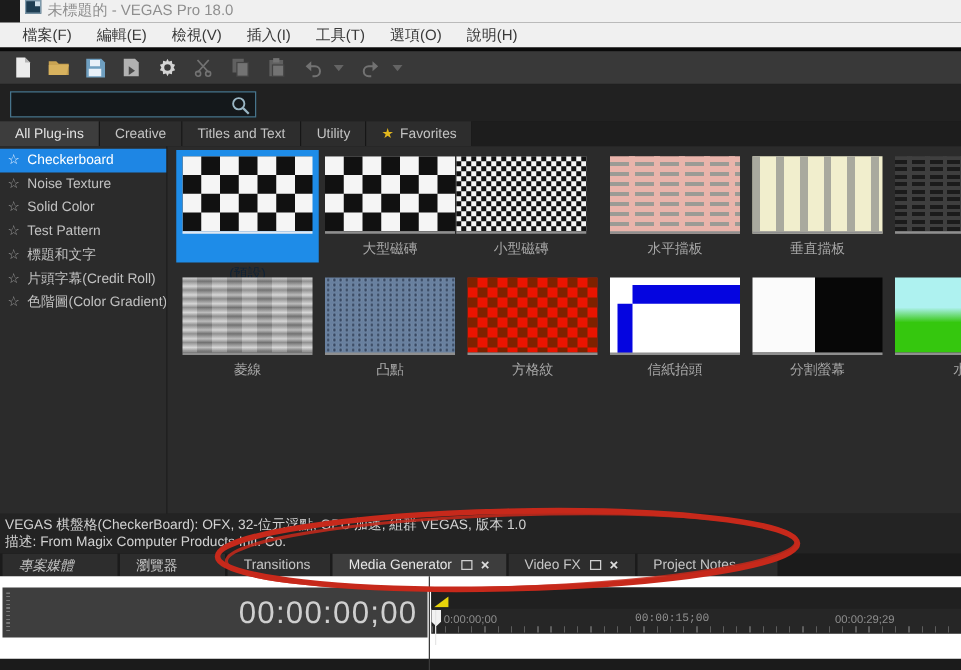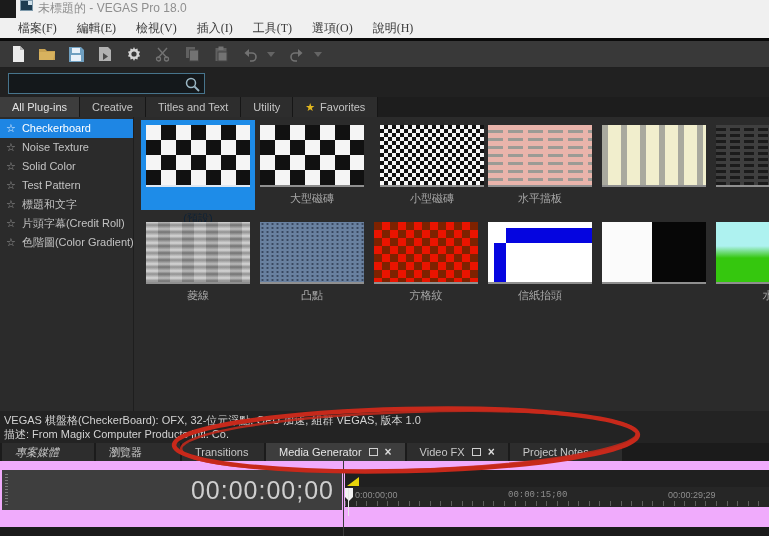--- a/index.html
+++ b/index.html
@@ -6,21 +6,21 @@
   html,body { width:769px; height:536px; overflow:hidden; background:#000; }
   body { font-family:"Liberation Sans","DejaVu Sans",sans-serif; }
   .app { position:relative; width:769px; height:536px; background:#1b1b1b; overflow:hidden; }
 
   
   .titlebar { position:absolute; left:16px; top:0; width:100%; height:18px; background:#f0f0f0; display:flex; }
   .appicon { width:13px; height:11px; margin:0 5px 0 4px; background:#1d3d52; border:1px solid #7d99ab; position:relative; }
   .appicon::after { content:""; position:absolute; right:0; top:0; width:4px; height:4px; background:#cfe0ea; }
   .apptitle { font-size:12px; color:#8f8f8f; }
   .menubar { position:absolute; left:0; top:18px; width:100%; height:20px; background:#f0f0f0; display:flex; align-items:center; padding-left:8px; }
-  .mitem { font-size:12px; color:#3a3a3a; padding:0 10px; line-height:20px;font-family:Liberation Serif, serif; }
+  .mitem { font-size:12px; color:#3a3a3a; padding:0 10px; line-height:20px; }
   .sepblack { position:absolute; left:0; top:38px; width:100%; height:3px; background:#0a0a0a; }
 
   
   .tbar { position:absolute; left:0; top:41px; width:100%; height:27px; background:#393939; border-bottom:1px solid #202020; display:flex; align-items:center; padding-left:6px; }
   .tbtn { width:24px; height:24px; display:flex; align-items:center; justify-content:center; margin-right:5px; }
   .tbtn.gray { opacity:.38; }
   .ddarrow { width:0; height:0; border-left:4px solid transparent; border-right:4px solid transparent; border-top:5px solid #8f8f8f; margin:0 10px 0 0; opacity:.5; }
 
   
   .searchrow { position:absolute; left:0; top:68px; width:100%; height:29px; background:#212121; }
@@ -80,21 +80,21 @@
 
   
   .dock { position:absolute; left:0; top:443px; width:100%; height:18px; background:#1b1b1b; display:flex; gap:2px; padding-left:2px; }
   .dtab { height:18px; padding:0 13px; background:#2d2d2d; font-size:11px; color:#c6c6c6; display:flex; align-items:center; gap:7px; white-space:nowrap; }
   .dtab.active { background:#3d3d3d; color:#e6e6e6; }
   .float-ico { width:9px; height:8px; border:1px solid #cfcfcf; display:inline-block; }
   .close-ico { color:#dcdcdc; font-weight:bold; font-size:12px; line-height:10px; }
   .dtab.w1 { width:92px;font-style:italic; } .dtab.w2 { width:84px; } .dtab.w3 { width:82px; } .dtab.w6 { width:112px; }
 
   
-  .timeline { position:absolute; left:0; top:461px; width:100%; height:66px; background:#f0abfc; }
+  .timeline { position:absolute; left:0; top:461px; width:100%; height:66px; background:#ffffff; }
   .timebar { position:absolute; left:2px; top:9px; width:340px; height:40px; background:#3e3e3e; }
   .grip { position:absolute; left:3px; top:4px; width:3px; height:32px;
     background:repeating-linear-gradient(180deg,#787878 0 1px, transparent 1px 3px); }
   .timecode { position:absolute; right:8px; top:6px; font-size:25px; letter-spacing:1px; color:#cfcfcf; }
   .tldivider { position:absolute; left:343px; top:0; width:1px; height:75px; background:#3a3a3a; }
   .ruler { position:absolute; left:345px; top:9px; right:0; height:37px; background:#262626; }
   .ruler .mstrip { position:absolute; left:0; top:0; width:100%; height:17px; background:#202020; }
   .marker-tri { position:absolute; left:2px; top:7px; width:12px; height:9px; background:#e8d40a;
     clip-path:polygon(0 100%, 100% 0, 100% 100%); }
   .playhead-flag { position:absolute; left:0; top:18px; width:8px; height:13px; background:#f2f2f2;
@@ -248,30 +248,31 @@
     </div>
 
     <div class="cell sel" style="left:141px;top:3px">
       <div class="thumb t-check-lg"></div>
       <div class="clabel">(預設)</div>
     </div>
     <div class="cell" style="left:255px;top:3px">
       <div class="thumb t-check-lg"></div>
       <div class="clabel">大型磁磚</div>
     </div>
-    <div class="cell" style="left:375px;top:3px">
+    <div class="cell" style="left:360px;top:3px">
       <div class="thumb t-check-sm"></div>
       <div class="clabel">小型磁磚</div>
     </div>
     <div class="cell" style="left:483px;top:3px">
       <div class="thumb t-slat-h"></div>
       <div class="clabel">水平擋板</div>
     </div>
     <div class="cell" style="left:597px;top:3px">
       <div class="thumb t-slat-v"></div>
+      <div class="clabel">垂直擋板</div>
     </div>
     <div class="cell" style="left:711px;top:3px">
       <div class="thumb t-dash-dark"></div>
       <div class="clabel"></div>
     </div>
 
     <div class="cell" style="left:141px;top:100px">
       <div class="thumb t-laths"></div>
       <div class="clabel">菱線</div>
     </div>
@@ -282,20 +283,21 @@
     <div class="cell" style="left:369px;top:100px">
       <div class="thumb t-gingham"></div>
       <div class="clabel">方格紋</div>
     </div>
     <div class="cell" style="left:483px;top:100px">
       <div class="thumb t-letterhead"></div>
       <div class="clabel">信紙抬頭</div>
     </div>
     <div class="cell" style="left:597px;top:100px">
       <div class="thumb t-split"></div>
+      <div class="clabel">分割螢幕</div>
     </div>
     <div class="cell" style="left:711px;top:100px">
       <div class="thumb t-grad"></div>
       <div class="clabel">水</div>
     </div>
   </div>
 
   <div class="desc">
     <div>VEGAS 棋盤格(CheckerBoard): OFX, 32-位元浮點, GPU 加速, 組群 VEGAS, 版本 1.0</div>
     <div>描述: From Magix Computer Products Intl. Co.</div>

